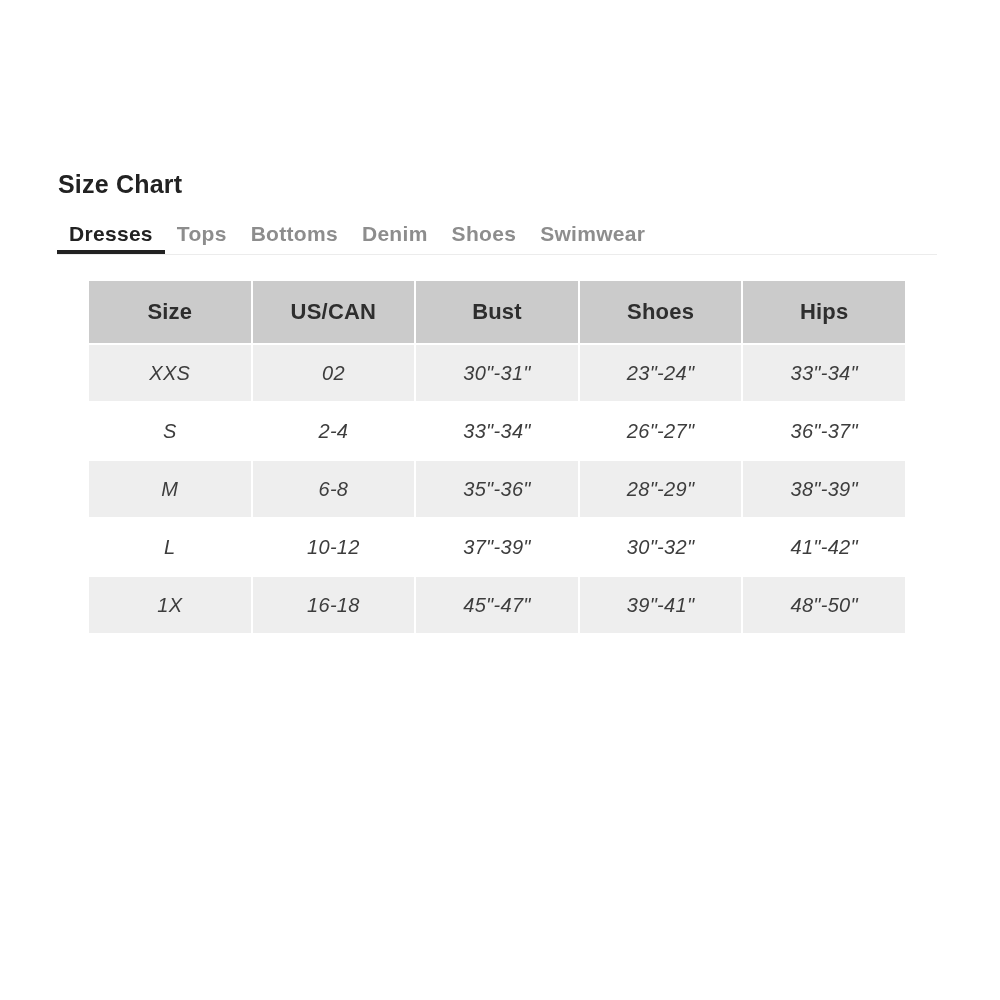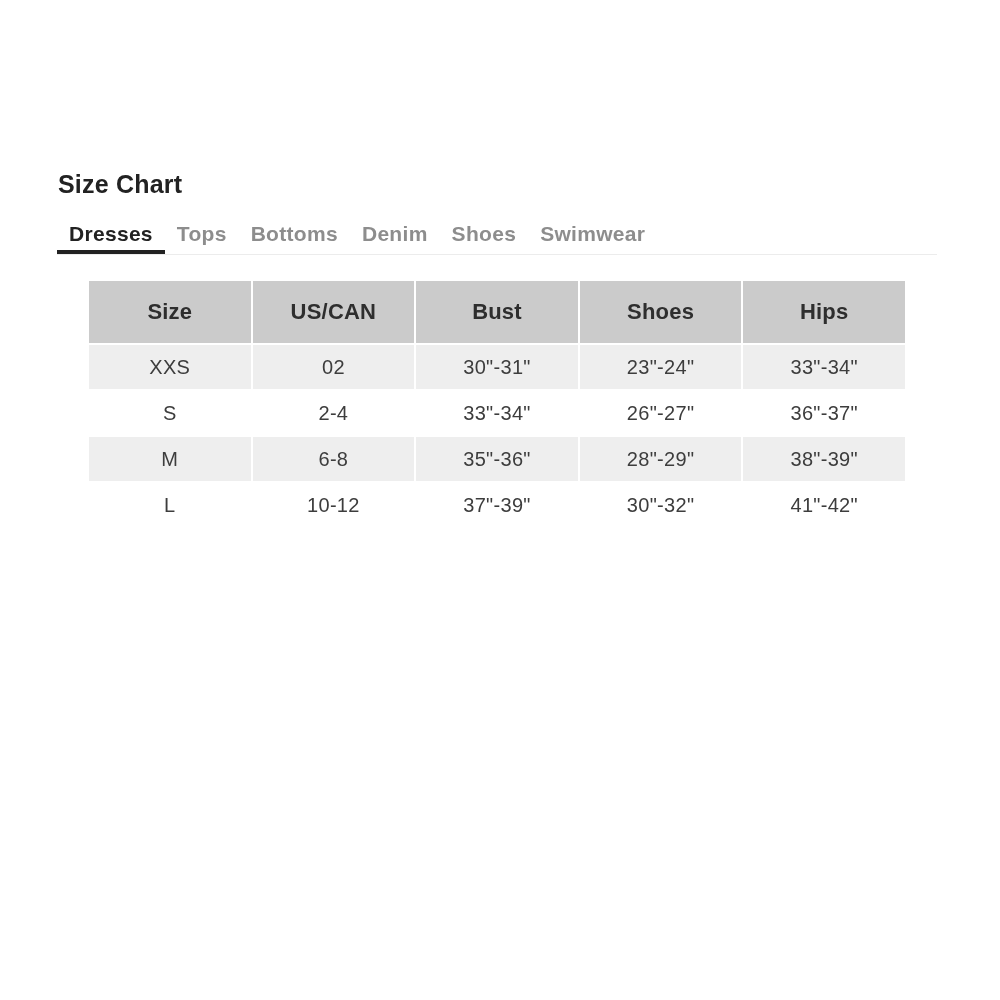--- a/index.html
+++ b/index.html
@@ -65,26 +65,27 @@
   table.size-table th {
     background: var(--header-bg);
     height: 62px;
     font-size: 22px;
     font-weight: 700;
     color: var(--header-text);
     text-align: center;
     letter-spacing: 0.2px;
   }
   table.size-table td {
-    height: 44px;
+    height: 56px;
     font-size: 20px;
     color: var(--cell-text);
     text-align: center;
     letter-spacing: 0.3px;
     background: #ffffff;
+    font-style: italic;
   }
   table.size-table tbody tr:nth-child(odd) td {
     background: var(--stripe-bg);
   }
 </style>
 </head>
 <body>
 
 <div class="container">
   <h1 class="page-title">Size Chart</h1>
@@ -123,15 +124,22 @@
           <td>28"-29"</td>
           <td>38"-39"</td>
         </tr>
         <tr>
           <td>L</td>
           <td>10-12</td>
           <td>37"-39"</td>
           <td>30"-32"</td>
           <td>41"-42"</td>
         </tr>
+        <tr>
+          <td>1X</td>
+          <td>16-18</td>
+          <td>45"-47"</td>
+          <td>39"-41"</td>
+          <td>48"-50"</td>
+        </tr>
       </tbody>
   </table>
 </div>
 
 </body></html>

